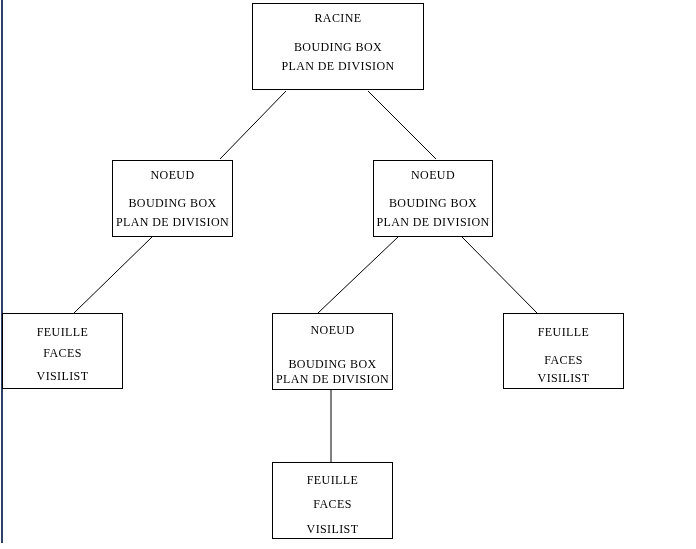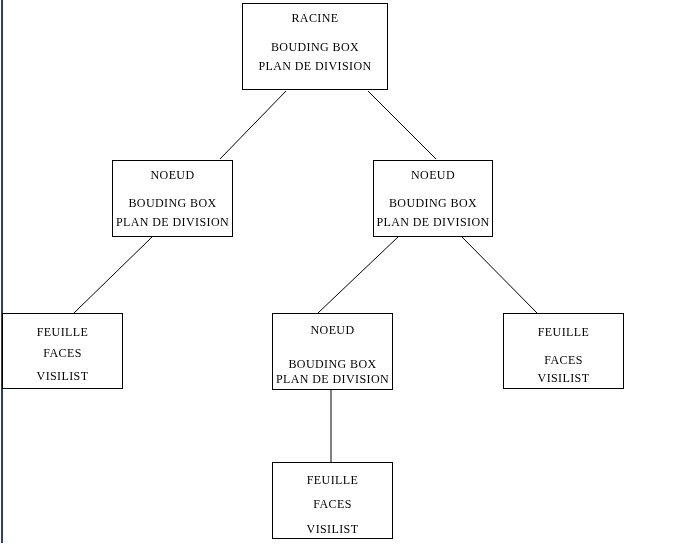--- a/index.html
+++ b/index.html
@@ -57,21 +57,21 @@
 
   <svg class="edges" viewBox="0 0 696 549">
     <line x1="286" y1="91" x2="220" y2="159"></line>
     <line x1="368" y1="91" x2="436" y2="159"></line>
     <line x1="152" y1="237" x2="74" y2="313"></line>
     <line x1="398" y1="237" x2="318" y2="313"></line>
     <line x1="462" y1="237" x2="537" y2="313"></line>
     <line x1="331" y1="389" x2="331" y2="462"></line>
   </svg>
 
-  <div class="node" style="left:242px; top:3px; width:146px; height:87px;">
+  <div class="node" style="left:252px; top:3px; width:172px; height:87px;">
     <div class="ln" style="margin-top:8px">RACINE</div>
     <div class="ln" style="margin-top:16px">BOUDING BOX</div>
     <div class="ln" style="margin-top:6px">PLAN DE DIVISION</div>
   </div>
 
   <div class="node" style="left:112px; top:160px; width:121px; height:77px;">
     <div class="ln" style="margin-top:8px">NOEUD</div>
     <div class="ln" style="margin-top:15px">BOUDING BOX</div>
     <div class="ln" style="margin-top:6px">PLAN DE DIVISION</div>
   </div>

